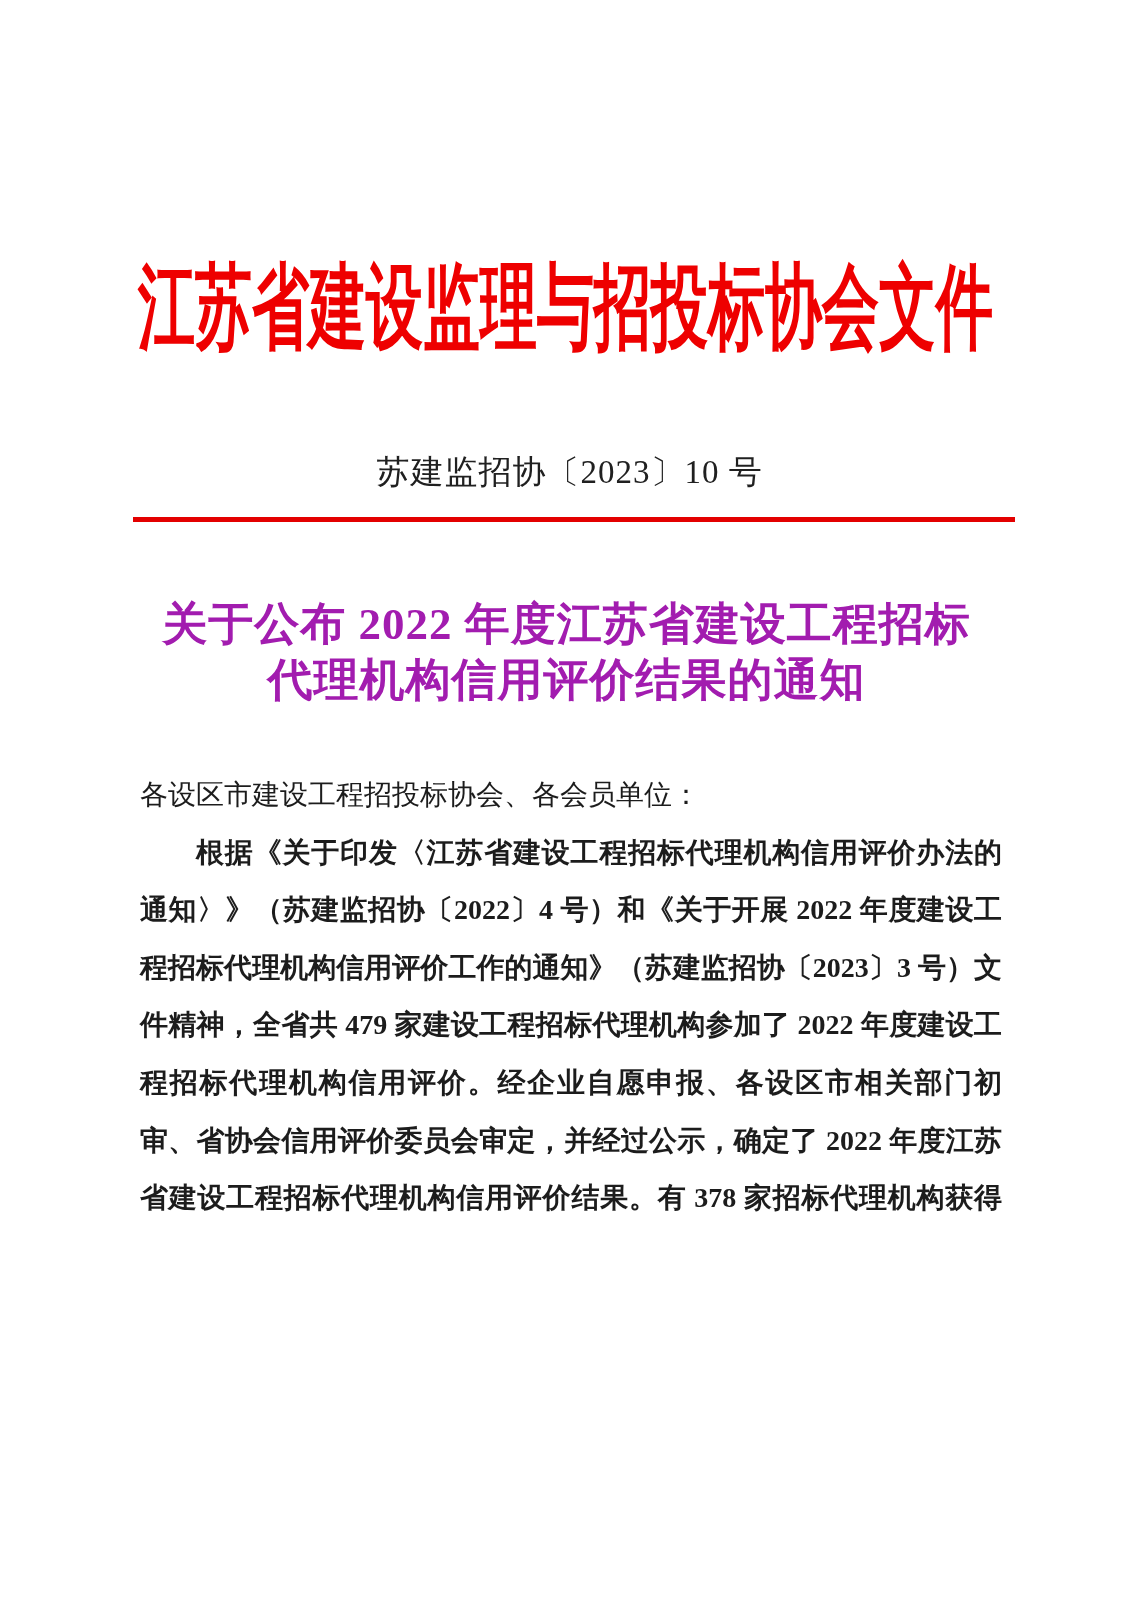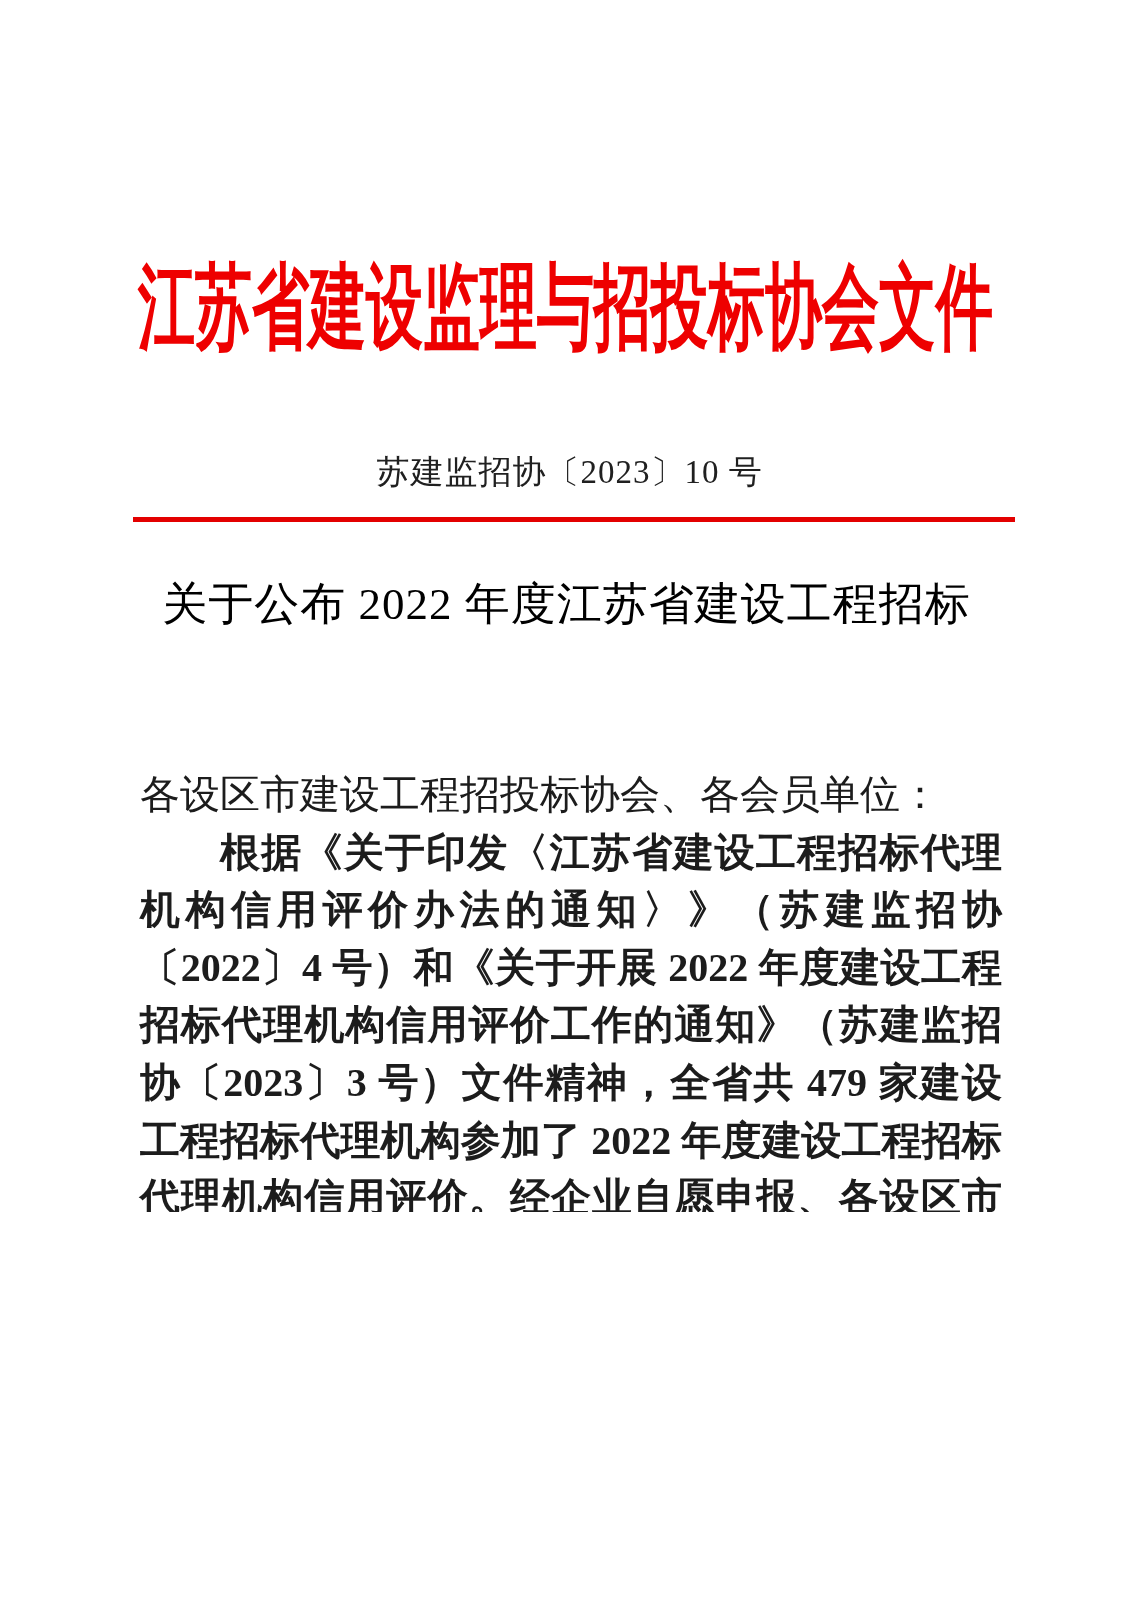--- a/index.html
+++ b/index.html
@@ -43,36 +43,36 @@
   .divider {
     position: absolute;
     top: 517px;
     left: 133px;
     width: 882px;
     height: 5px;
     background: #e30000;
   }
   .doc-title {
     position: absolute;
-    top: 576px;
+    top: 596px;
     left: 133px;
     width: 867px;
     text-align: center;
-    font-weight: normal;
+    font-weight: bold;
     font-size: 45px;
     line-height: 56px;
-    color: #000000;
+    color: #a21caf;
     letter-spacing: 1px;
   }
   .body-block {
     position: absolute;
     top: 766px;
     left: 140px;
     width: 862px;
-    font-size: 40px;
+    font-size: 28px;
     line-height: 57.6px;
     text-align: justify;
     color: #1c1c1c;
   }
   .body-block .salutation {
     text-indent: 0;
   }
   .body-block .paragraph {
     text-indent: 2em;
     font-weight: bold;
@@ -93,20 +93,21 @@
 <div class="page">
 
   <div class="letterhead">江苏省建设监理与招投标协会文件</div>
 
   <div class="doc-number">苏建监招协〔2023〕10 号</div>
 
   <div class="divider"></div>
 
   <div class="doc-title">
     <div>关于公布 2022 年度江苏省建设工程招标</div>
+    <div>代理机构信用评价结果的通知</div>
   </div>
 
   <div class="body-block">
     <div class="salutation">各设区市建设工程招投标协会、各会员单位：</div>
     <div class="paragraph">根据《关于印发〈江苏省建设工程招标代理机构信用评价办法的通知〉》（苏建监招协〔2022〕4 号）和《关于开展 2022 年度建设工程招标代理机构信用评价工作的通知》（苏建监招协〔2023〕3 号）文件精神，全省共 479 家建设工程招标代理机构参加了 2022 年度建设工程招标代理机构信用评价。经企业自愿申报、各设区市相关部门初审、省协会信用评价委员会审定，并经过公示，确定了 2022 年度江苏省建设工程招标代理机构信用评价结果。有 378 家招标代理机构获得了信用等级，其中 AAA 级 74 家、AA 级 164 家、A 级 140 家（名单详见附件）。现予以公布。</div>
   </div>
 
   <div class="page-number">— 1 —</div>
 
 </div>

